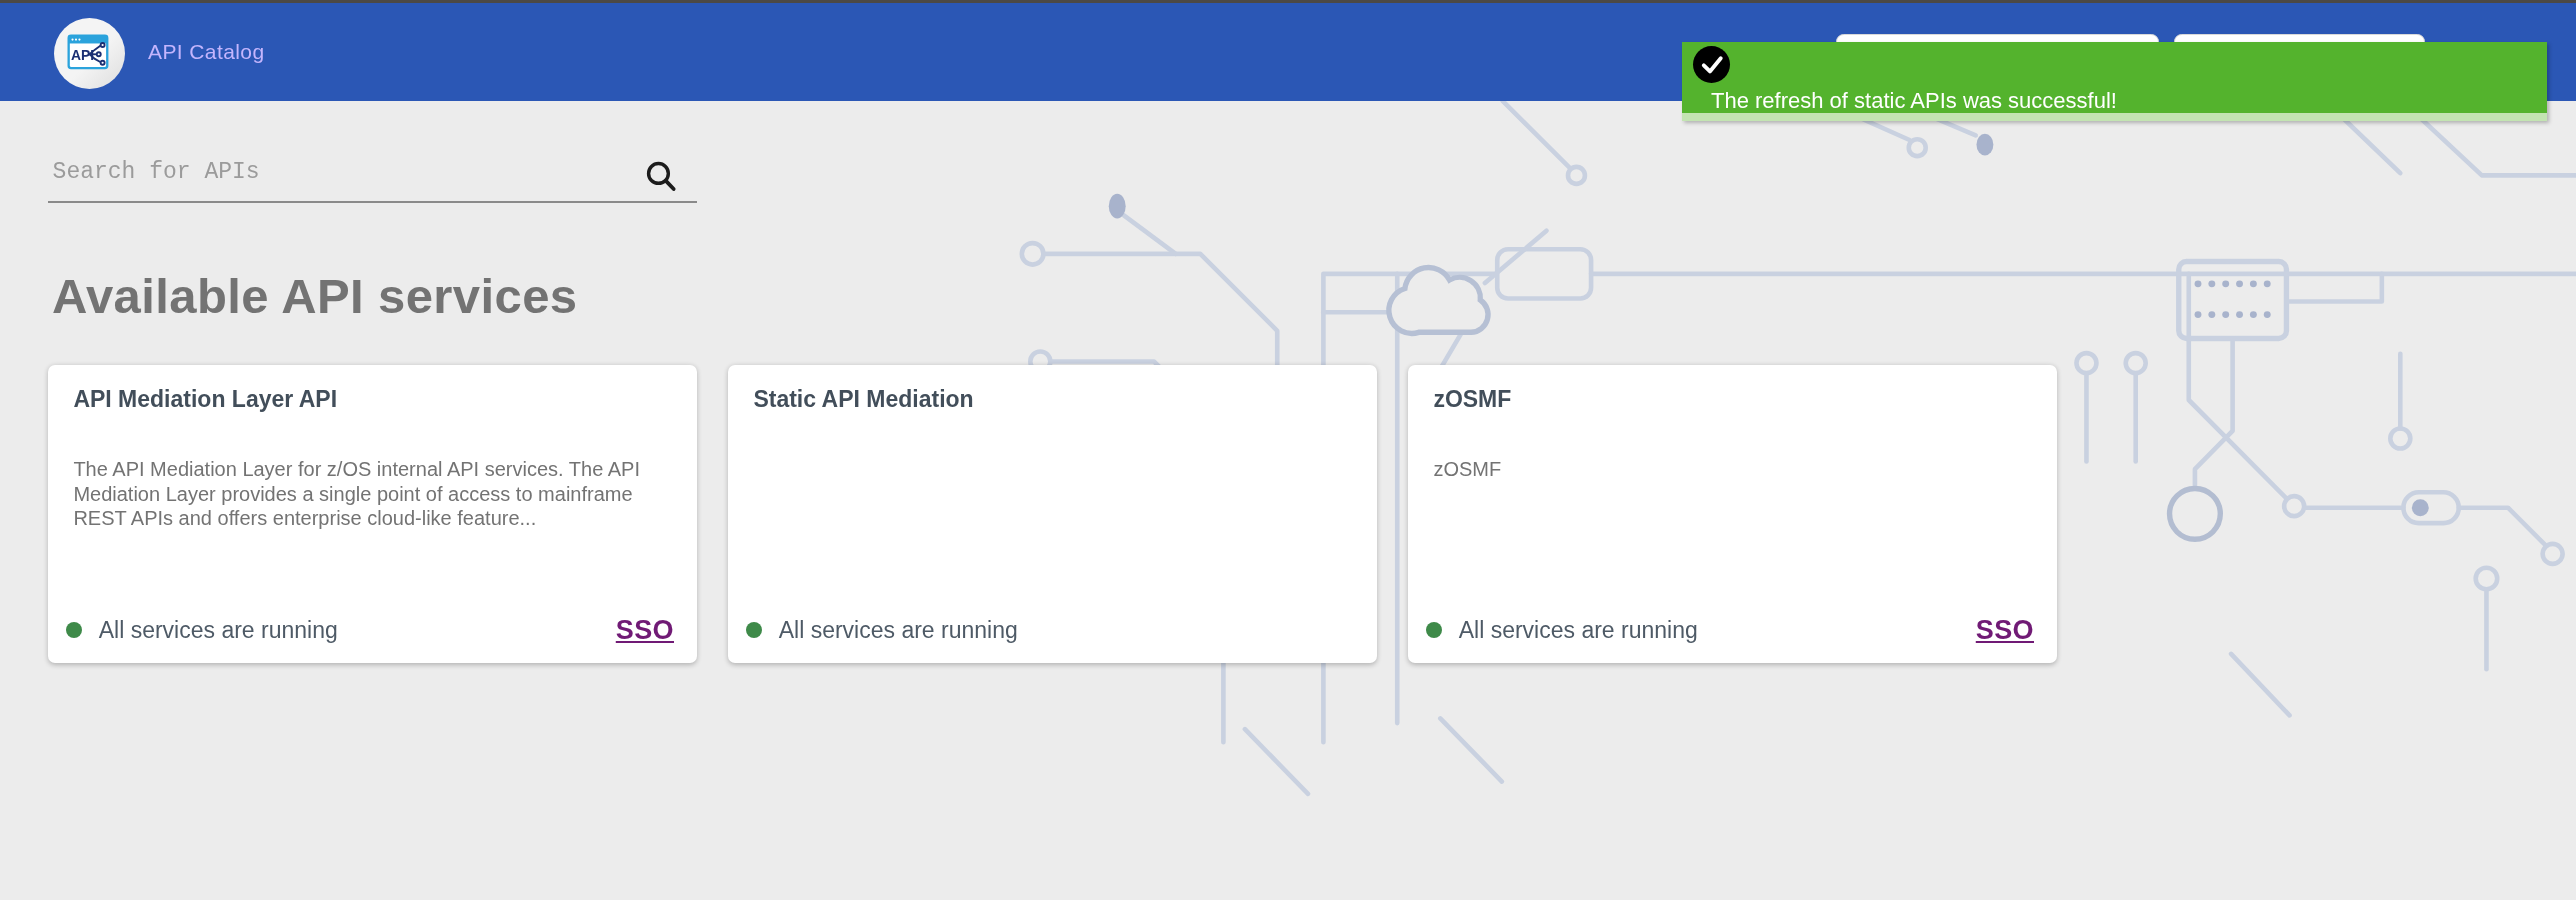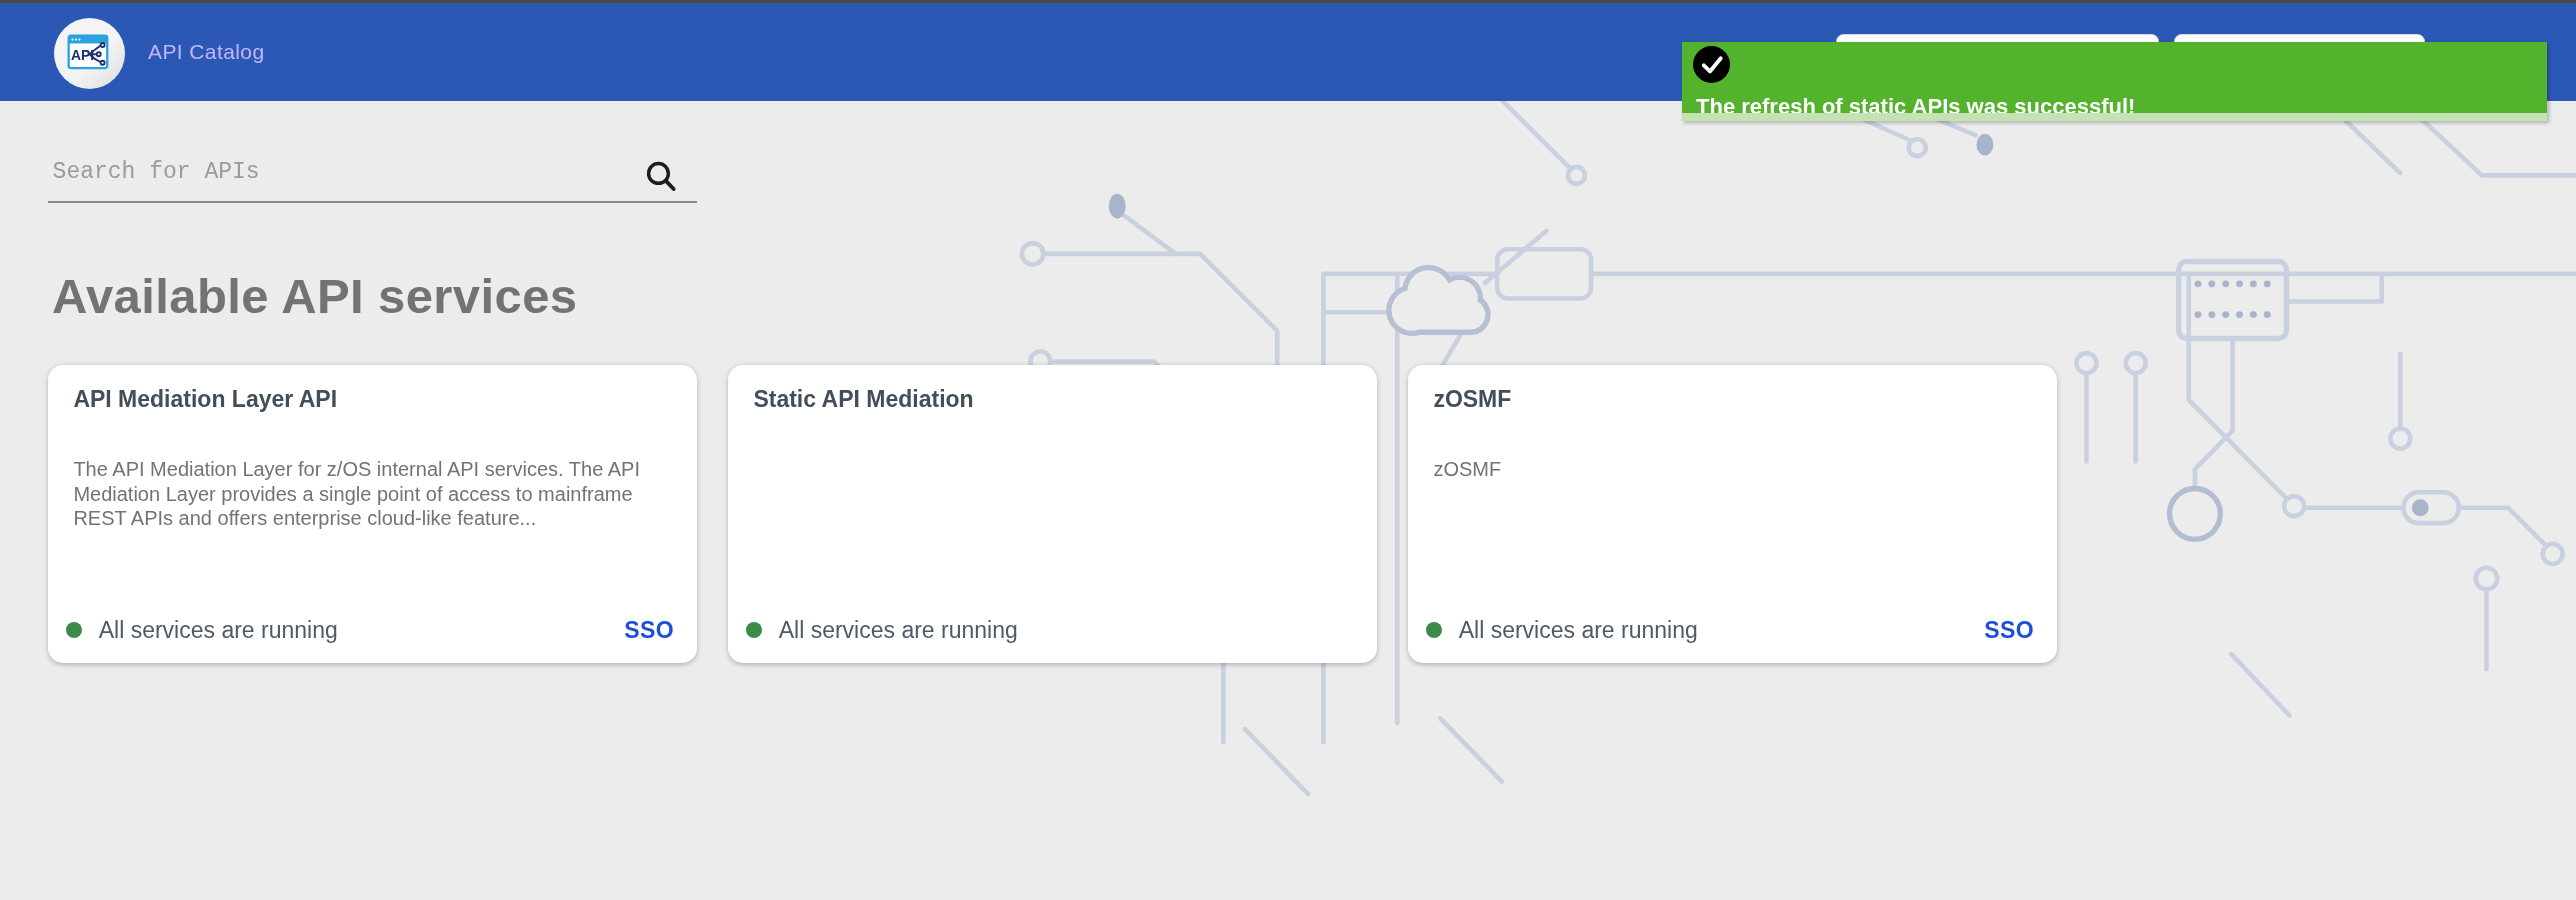--- a/index.html
+++ b/index.html
@@ -23,48 +23,48 @@
     height:62px;top:31px;z-index:5;box-sizing:border-box;
   }
   .header-btn.b1{left:1836px;width:323px;}
   .header-btn.b2{left:2174px;width:251px;}
   
   .toast{
     position:absolute;left:1682px;top:42px;width:865px;height:79px;background:#54b32d;
     z-index:10;box-shadow:1.5px 2.3px 3.8px rgba(0,0,0,.25);
   }
   .toast-icon{position:absolute;left:10.8px;top:3.8px;width:37px;height:37px;border-radius:50%;background:#000;}
-  .toast-msg{position:absolute;left:14px;top:82px;color:#ffffff;font-size:22px;line-height:26px;transform:translateY(-100%);padding-bottom:4px;white-space:nowrap;font-weight:bold;}
+  .toast-msg{position:absolute;left:29px;top:82px;color:#ffffff;font-size:22px;line-height:26px;transform:translateY(-100%);padding-bottom:10px;white-space:nowrap;}
   .toast-progress{position:absolute;left:0;bottom:-7.7px;width:100%;height:7.7px;background:#c3e4b2;}
   
   .search-wrap{position:absolute;left:48px;top:148px;width:649px;height:55px;z-index:3;}
   .search-wrap input{
     width:100%;height:100%;border:none;outline:none;background:transparent;
     border-bottom:2.3px solid #8a8a8a;font-size:23px;color:#6d28d9;box-sizing:border-box;
     padding:0 54px 4.6px 4.6px;font-family:Liberation Mono, monospace;
   }
   .search-wrap input::placeholder{color:#9b9b9b;opacity:1;}
   .search-icon{position:absolute;right:17px;top:10.8px;}
   
   .page-heading{
     position:absolute;left:48px;top:265px;margin:4px;z-index:3;
     font-size:49px;line-height:54px;font-weight:700;color:#737373;letter-spacing:0.4px;
   }
   
   .cards{position:absolute;left:48px;top:365px;display:flex;gap:31px;z-index:3;}
   .card{
-    position:relative;width:649px;height:298px;background:#ffffff;border-radius:15px;
+    position:relative;width:649px;height:298px;background:#ffffff;border-radius:7px;
     box-shadow:0 1.5px 5.4px rgba(0,0,0,.24);box-sizing:border-box;cursor:pointer;
   }
   .card-title{position:absolute;left:25.4px;top:20px;font-size:23px;line-height:28px;font-weight:700;color:#424e5a;margin:0;}
   .card-desc{position:absolute;left:25.4px;top:92px;width:602px;font-size:20px;line-height:24.6px;color:#737373;}
   .card-footer{position:absolute;left:17.7px;right:23px;bottom:17px;height:32px;display:flex;align-items:center;}
   .status-dot{width:16px;height:16px;border-radius:50%;background:#3e8a49;flex:0 0 auto;}
   .status-text{margin-left:17px;font-size:23px;color:#4e5a66;}
-  .sso-badge{margin-left:auto;font-size:23px;font-weight:700;color:#1d4ed8;letter-spacing:0.4px;}
+  .sso-badge{margin-left:auto;font-size:27px;font-weight:700;color:#701a75;letter-spacing:0.4px;text-decoration:underline;}
   
   .circuit{position:absolute;left:0;top:0;z-index:1;}
 </style>
 </head>
 <body>
 
 <svg class="circuit" width="2576" height="900" viewBox="0 0 3348 1170">
   <g stroke="#c9d1e0" stroke-width="6" fill="none" stroke-linecap="round" stroke-linejoin="round">
 
     <path d="M2368,131 L2482,182"></path>

